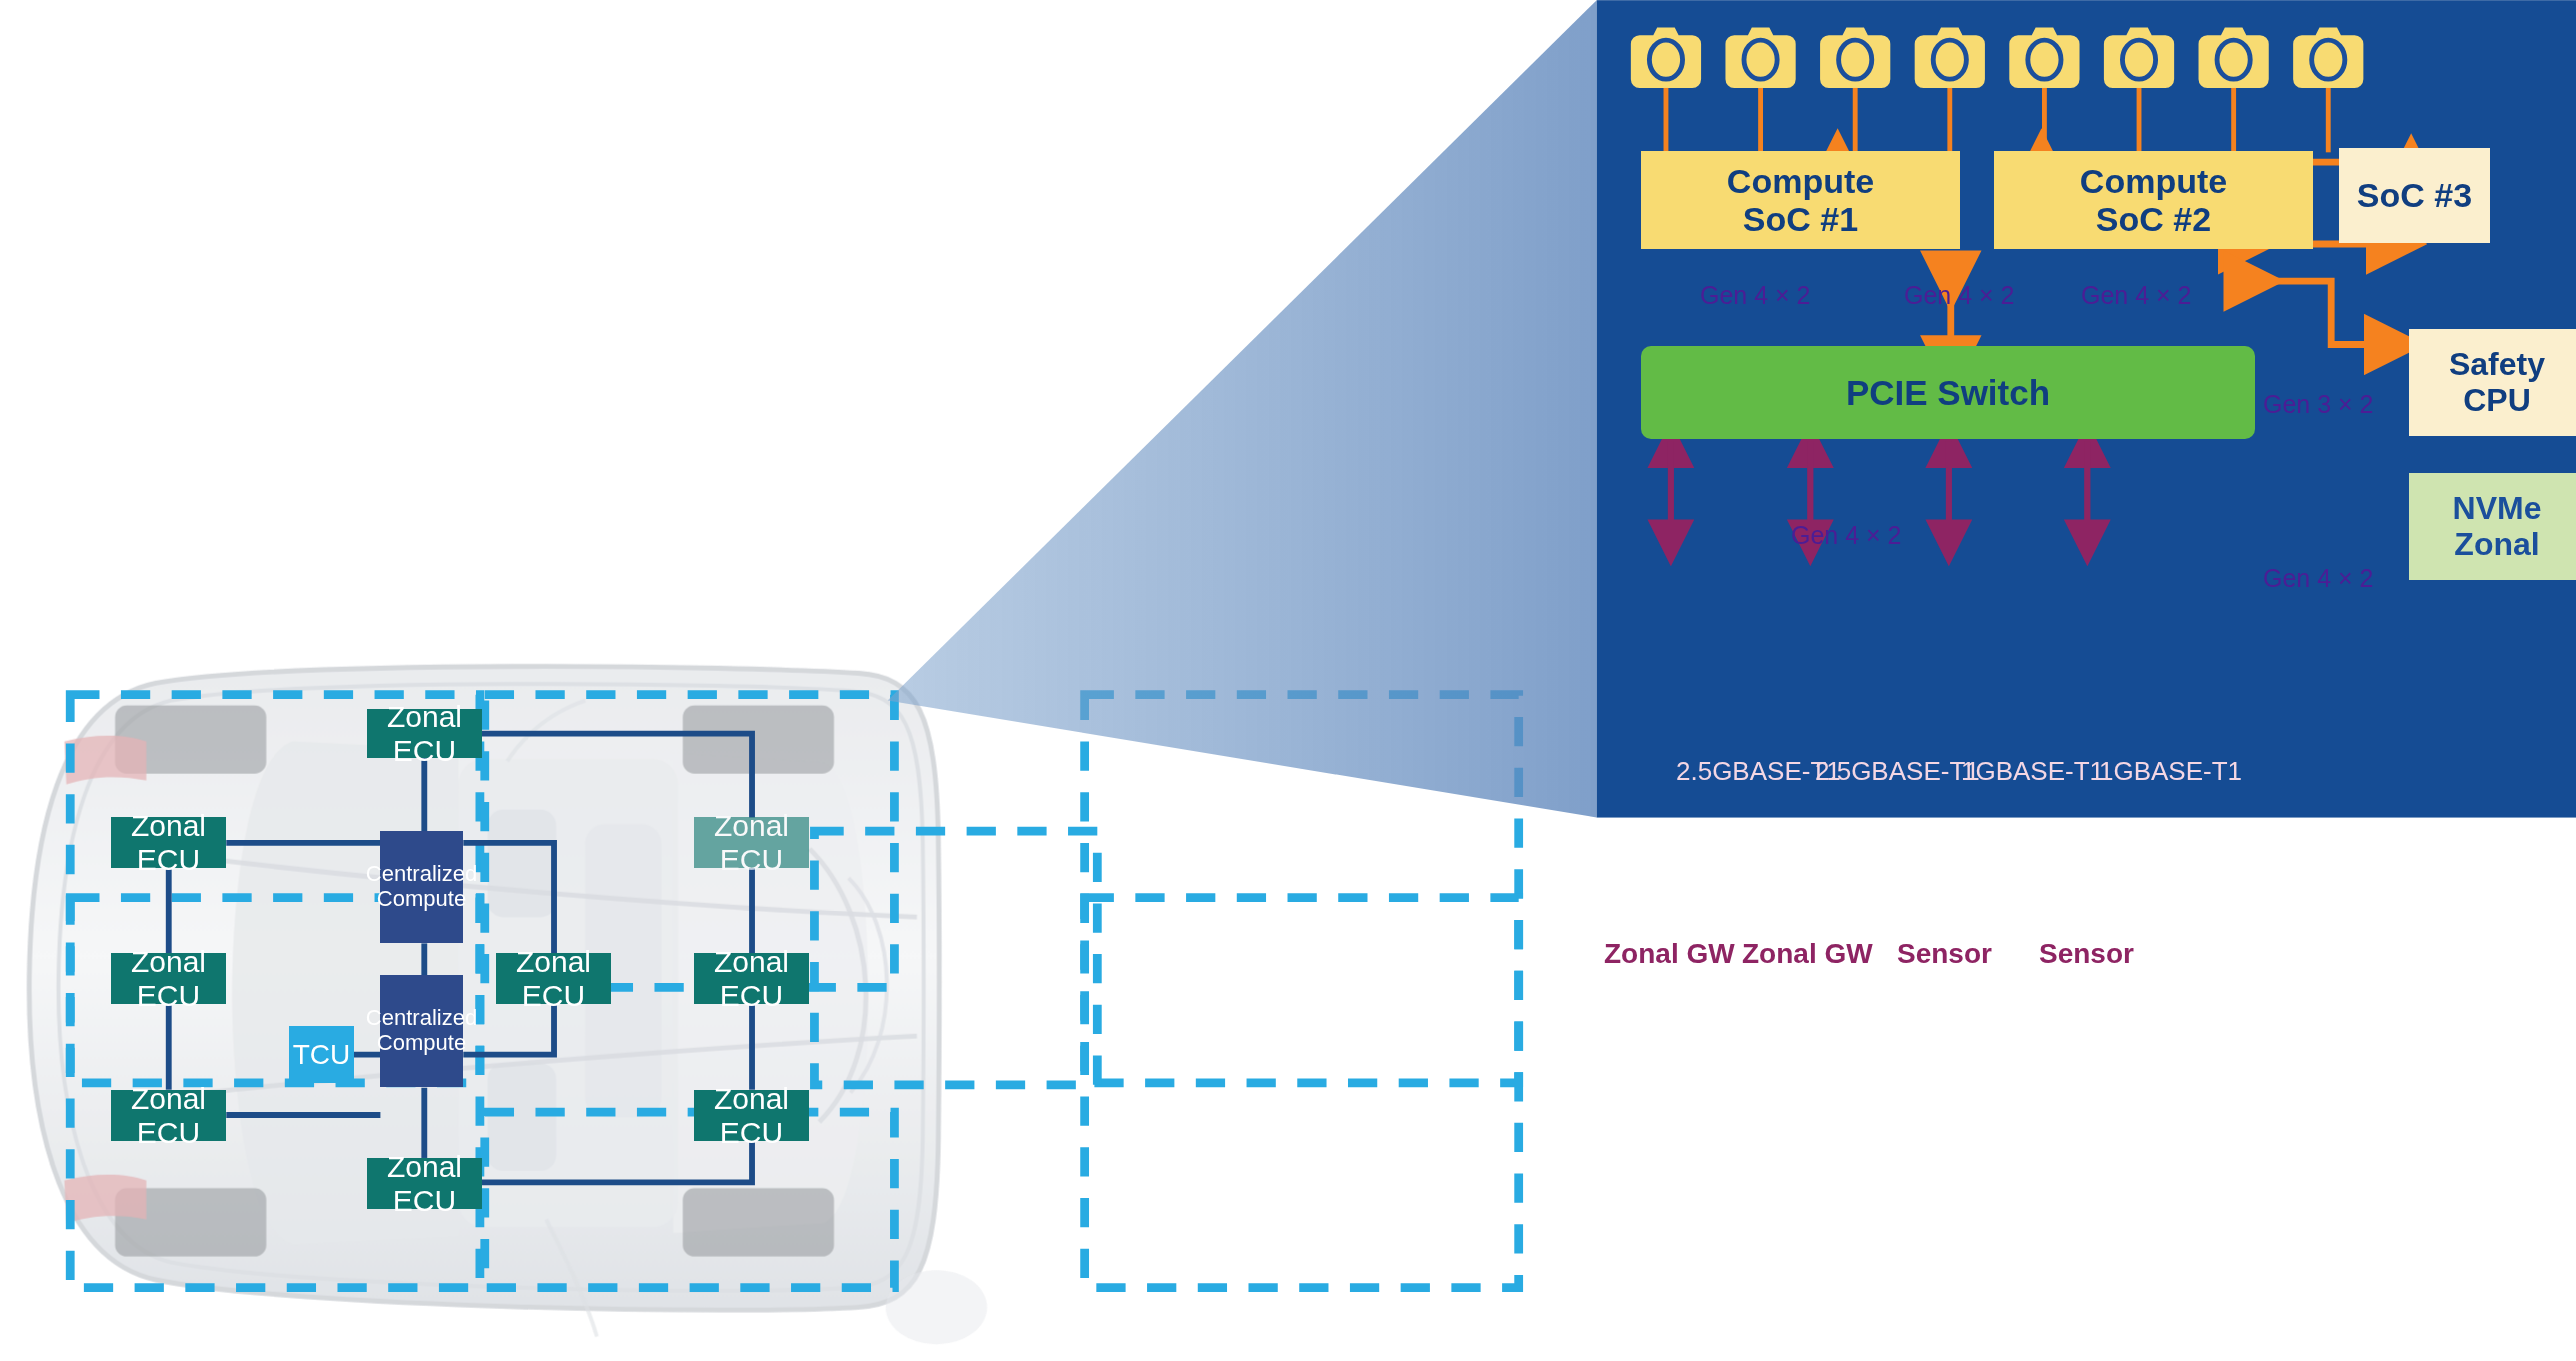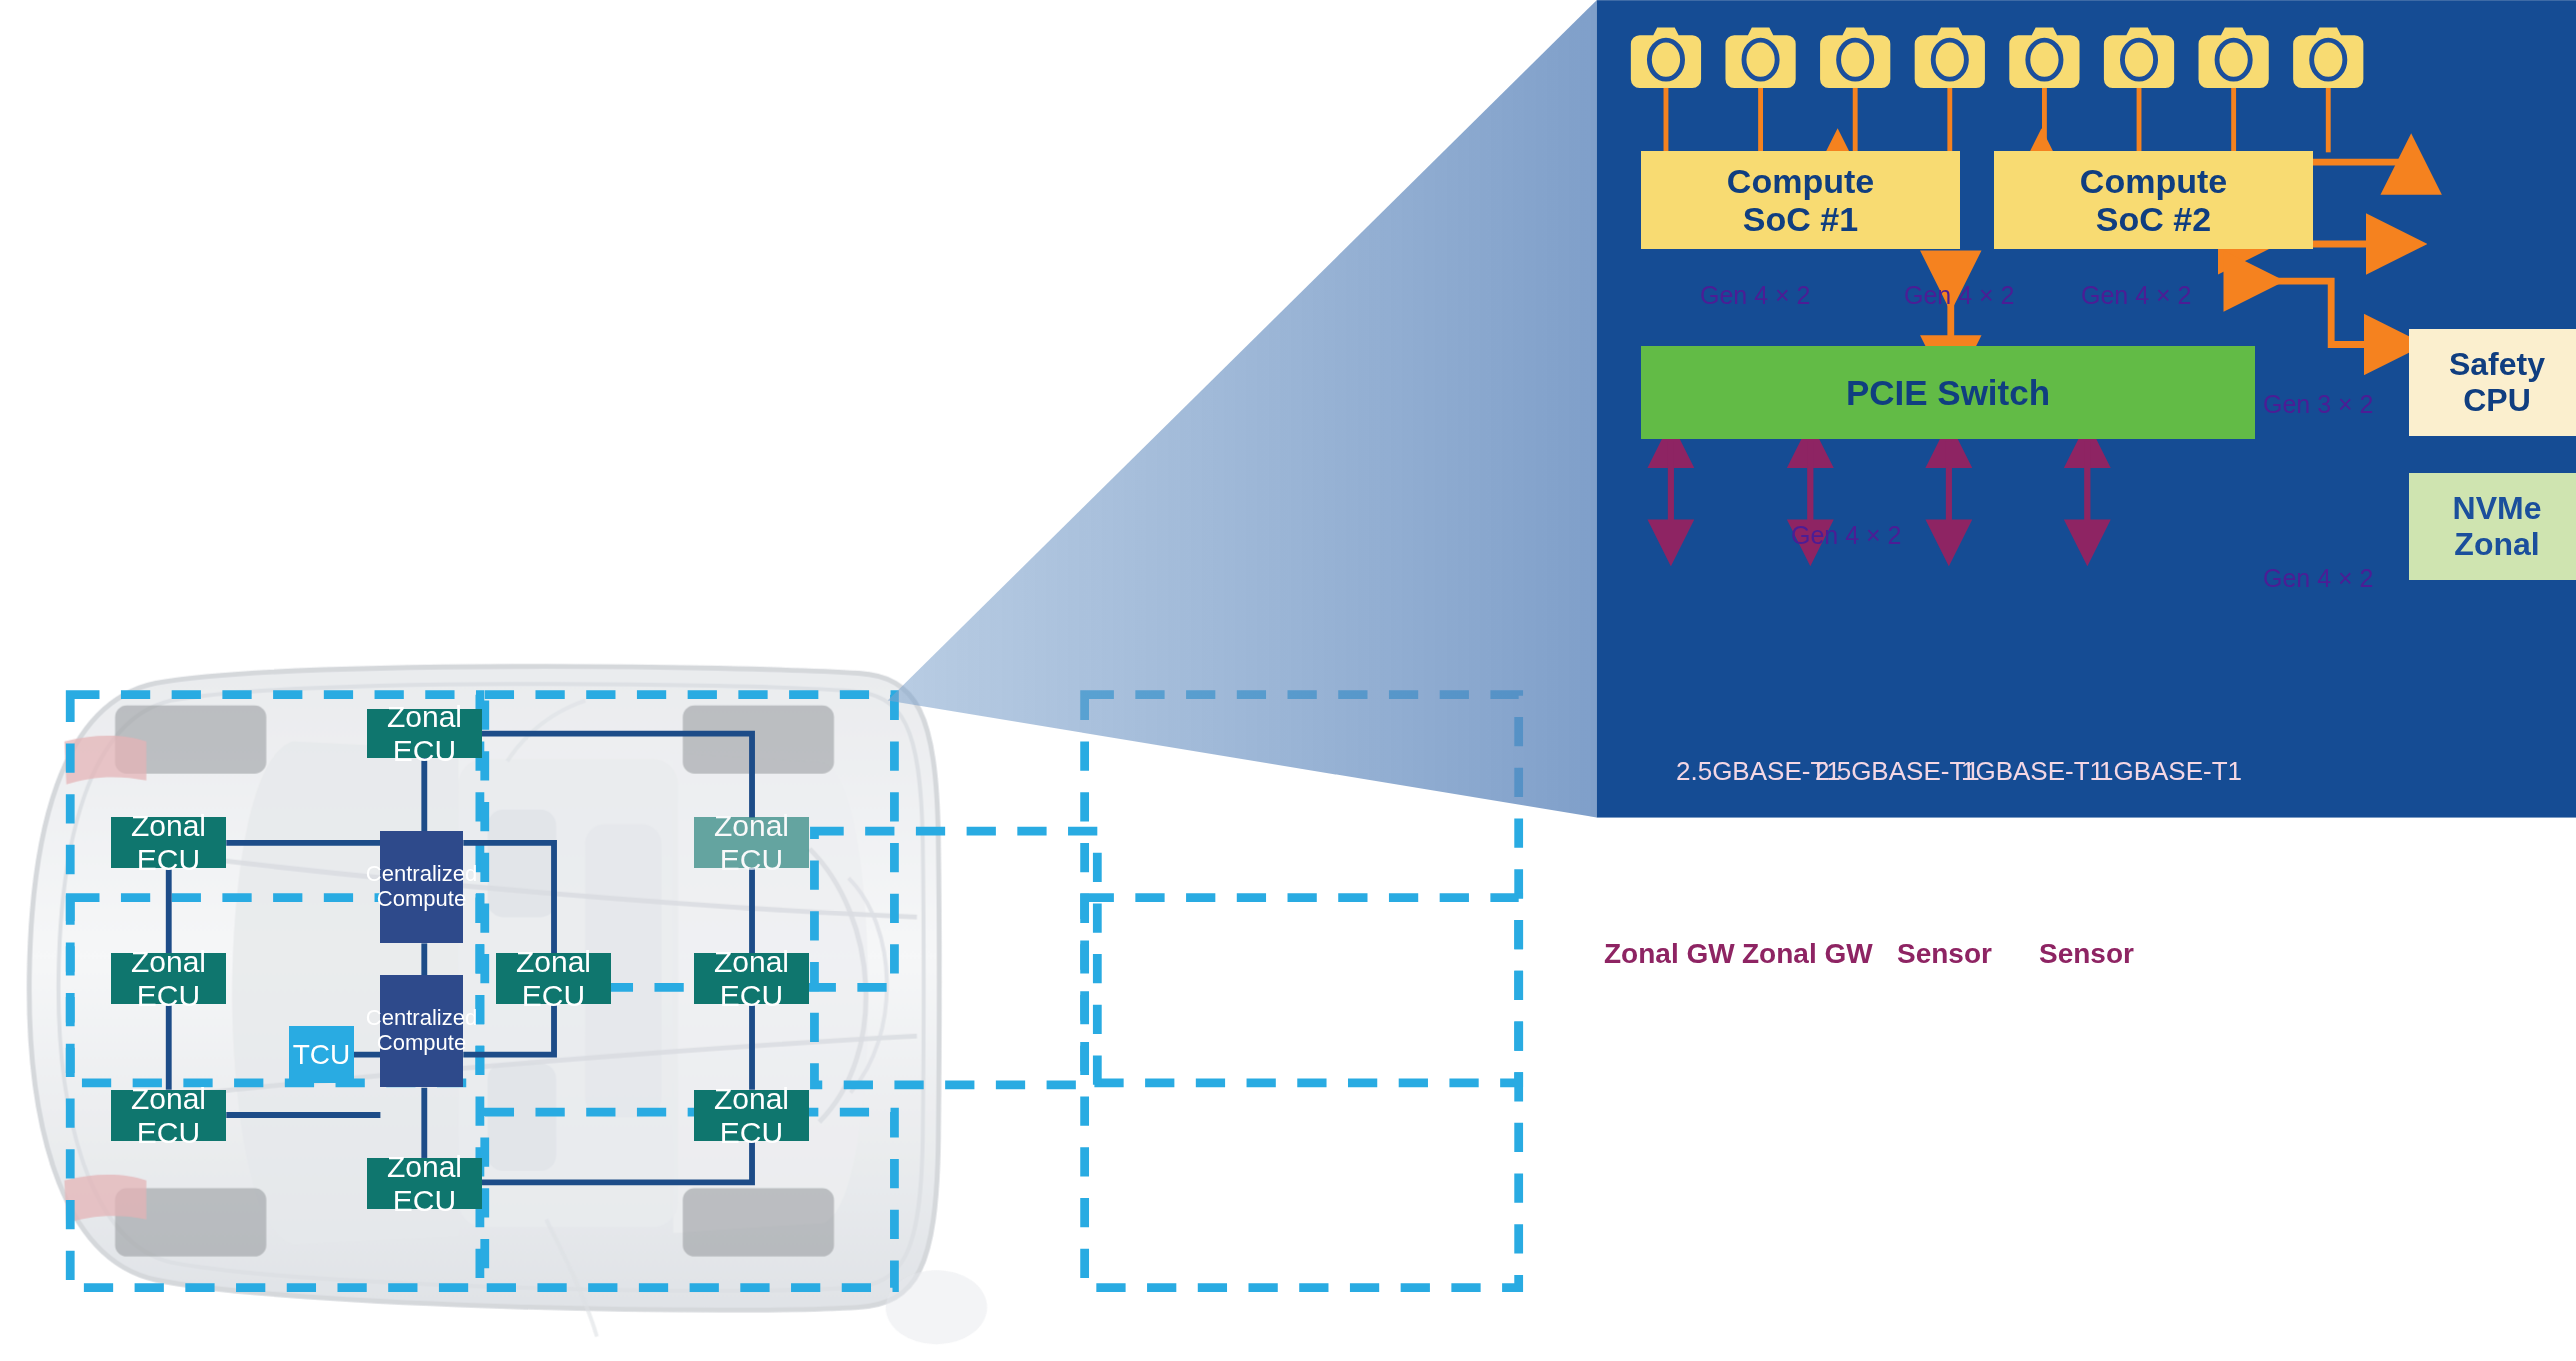--- a/index.html
+++ b/index.html
@@ -214,22 +214,23 @@
   <div class="box soc" style="left:1641px;top:151px;width:319px;height:98px;flex-direction:column;">
     <span>Compute</span>
     <span>SoC #1</span>
   </div>
 
   <div class="box soc" style="left:1994px;top:151px;width:319px;height:98px;flex-direction:column;">
     <span>Compute</span>
     <span>SoC #2</span>
   </div>
 
-
-  <div class="box pcie" style="left:1641px;top:346px;width:614px;height:93px;">PCIE Switch</div>
+  <div class="box soc3" style="left:2339px;top:148px;width:151px;height:95px;">SoC #3</div>
+
+  <div class="box pcie" style="left:1641px;top:346px;width:614px;height:93px;border-radius:10px;">PCIE Switch</div>
 
   <div class="box safety" style="left:2409px;top:329px;width:176px;height:107px;flex-direction:column;">
     <span>Safety</span>
     <span>CPU</span>
   </div>
 
   <div class="box nvme" style="left:2409px;top:473px;width:176px;height:107px;flex-direction:column;">
     <span>NVMe</span>
     <span>Zonal</span>
   </div>

